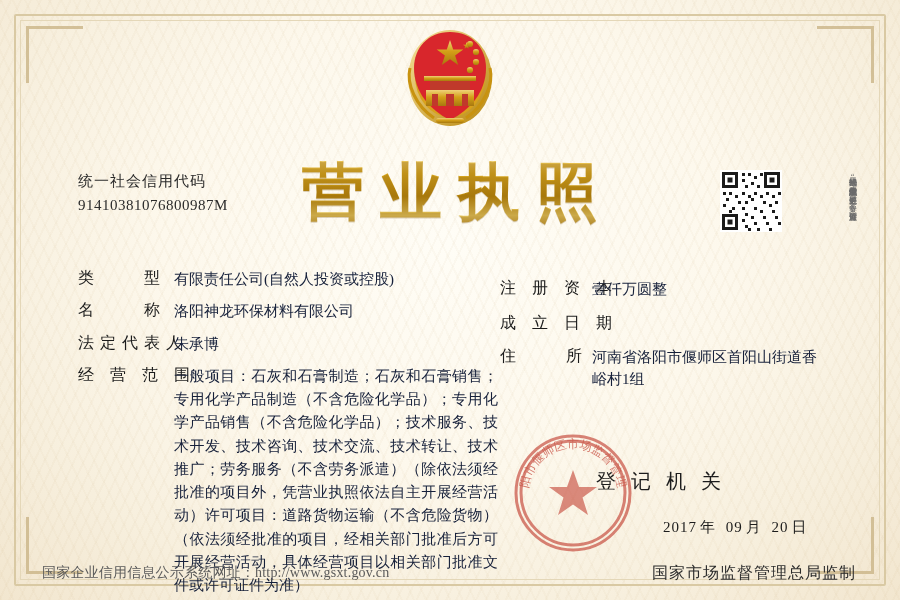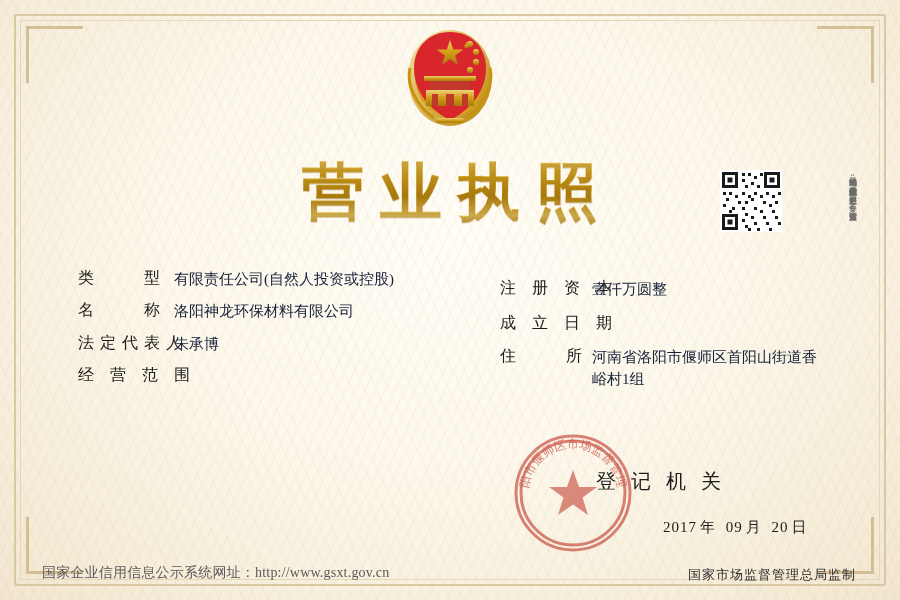--- a/index.html
+++ b/index.html
@@ -206,21 +206,21 @@
     bottom: 18px;
     font-size: 14px;
     color: #5a5a5a;
     letter-spacing: 0.2px;
     text-align: right;
   }
   .footer-right {
     position: absolute;
     right: 44px;
     bottom: 16px;
-    font-size: 13px;
+    font-size: 16px;
     color: #2b2b2b;
     letter-spacing: 1px;
   }
 </style>
 </head>
 <body>
 
 <div class="license">
   <div class="bg-wash"></div>
   <div class="border-outer"></div>
@@ -265,20 +265,24 @@
       <circle cx="84" cy="54" r="3.1" fill="url(#gold)"></circle>
 
       <path d="M24 52 C20 68 30 90 48 102" stroke="#c8920f" stroke-width="3" fill="none"></path>
       <path d="M104 52 C108 68 98 90 80 102" stroke="#c8920f" stroke-width="3" fill="none"></path>
       <rect x="50" y="102" width="28" height="5" rx="2.5" fill="url(#gold)"></rect>
     </svg>
   </div>
 
   <div class="title">营业执照</div>
 
+  <div class="credit-code">
+    <div class="cc-label">统一社会信用代码</div>
+    <div class="cc-value">91410381076800987M</div>
+  </div>
 
   <div class="qr-wrap">
     <svg viewBox="0 0 62 62" width="62" height="62">
       <rect x="0" y="0" width="62" height="62" fill="#ffffff"></rect>
       <g fill="#1a1a1a">
         <rect x="2" y="2" width="16" height="16"></rect>
         <rect x="44" y="2" width="16" height="16"></rect>
         <rect x="2" y="44" width="16" height="16"></rect>
       </g>
       <g fill="#ffffff">
@@ -347,20 +351,21 @@
     <div class="field">
       <div class="flabel">名　　称</div>
       <div class="fvalue">洛阳神龙环保材料有限公司</div>
     </div>
     <div class="field">
       <div class="flabel">法定代表人</div>
       <div class="fvalue">朱承博</div>
     </div>
     <div class="field">
       <div class="flabel">经 营 范 围</div>
+      <div class="fvalue scope-text">一般项目：石灰和石膏制造；石灰和石膏销售；专用化学产品制造（不含危险化学品）；专用化学产品销售（不含危险化学品）；技术服务、技术开发、技术咨询、技术交流、技术转让、技术推广；劳务服务（不含劳务派遣）（除依法须经批准的项目外，凭营业执照依法自主开展经营活动）许可项目：道路货物运输（不含危险货物）（依法须经批准的项目，经相关部门批准后方可开展经营活动，具体经营项目以相关部门批准文件或许可证件为准）</div>
     </div>
   </div>
 
   <div class="fields-right">
     <div class="field">
       <div class="flabel">注 册 资 本</div>
       <div class="fvalue">壹仟万圆整</div>
     </div>
     <div class="field">
       <div class="flabel">成 立 日 期</div>

